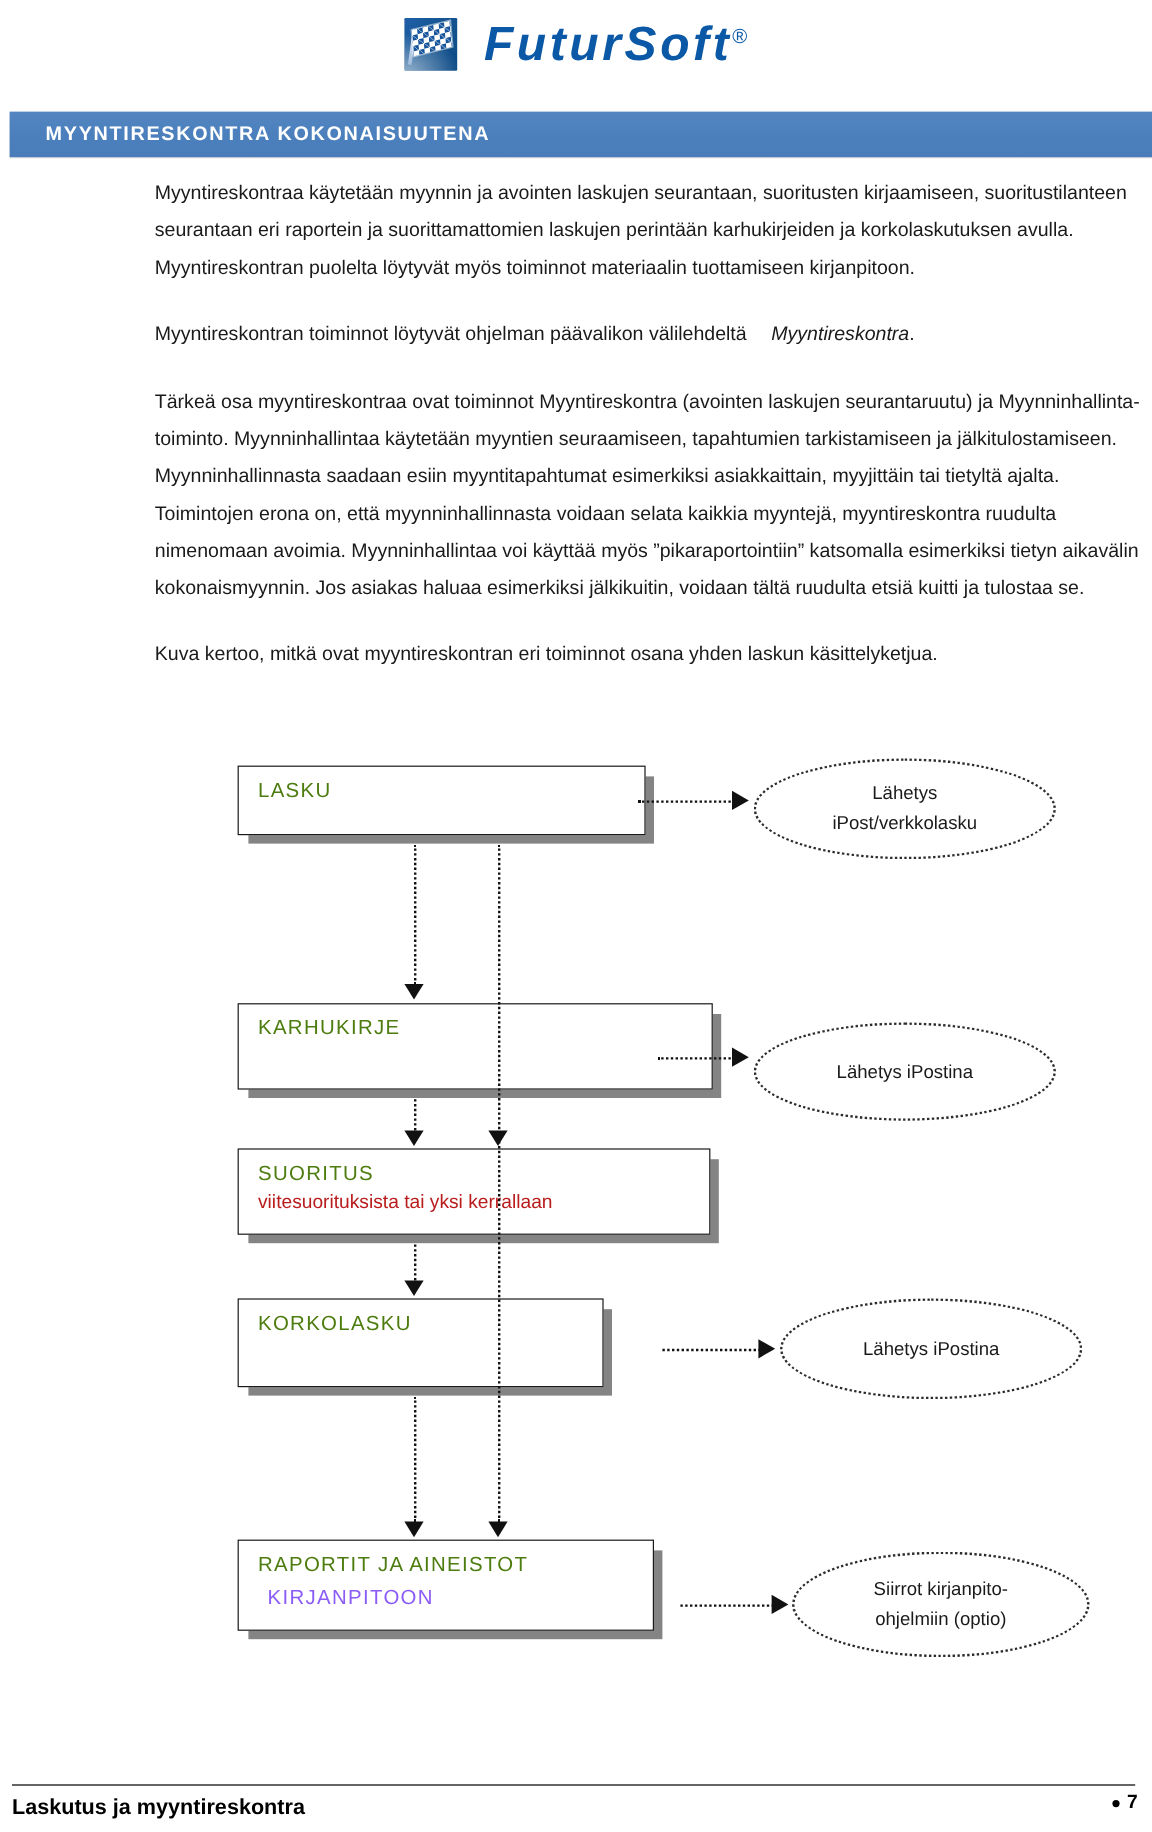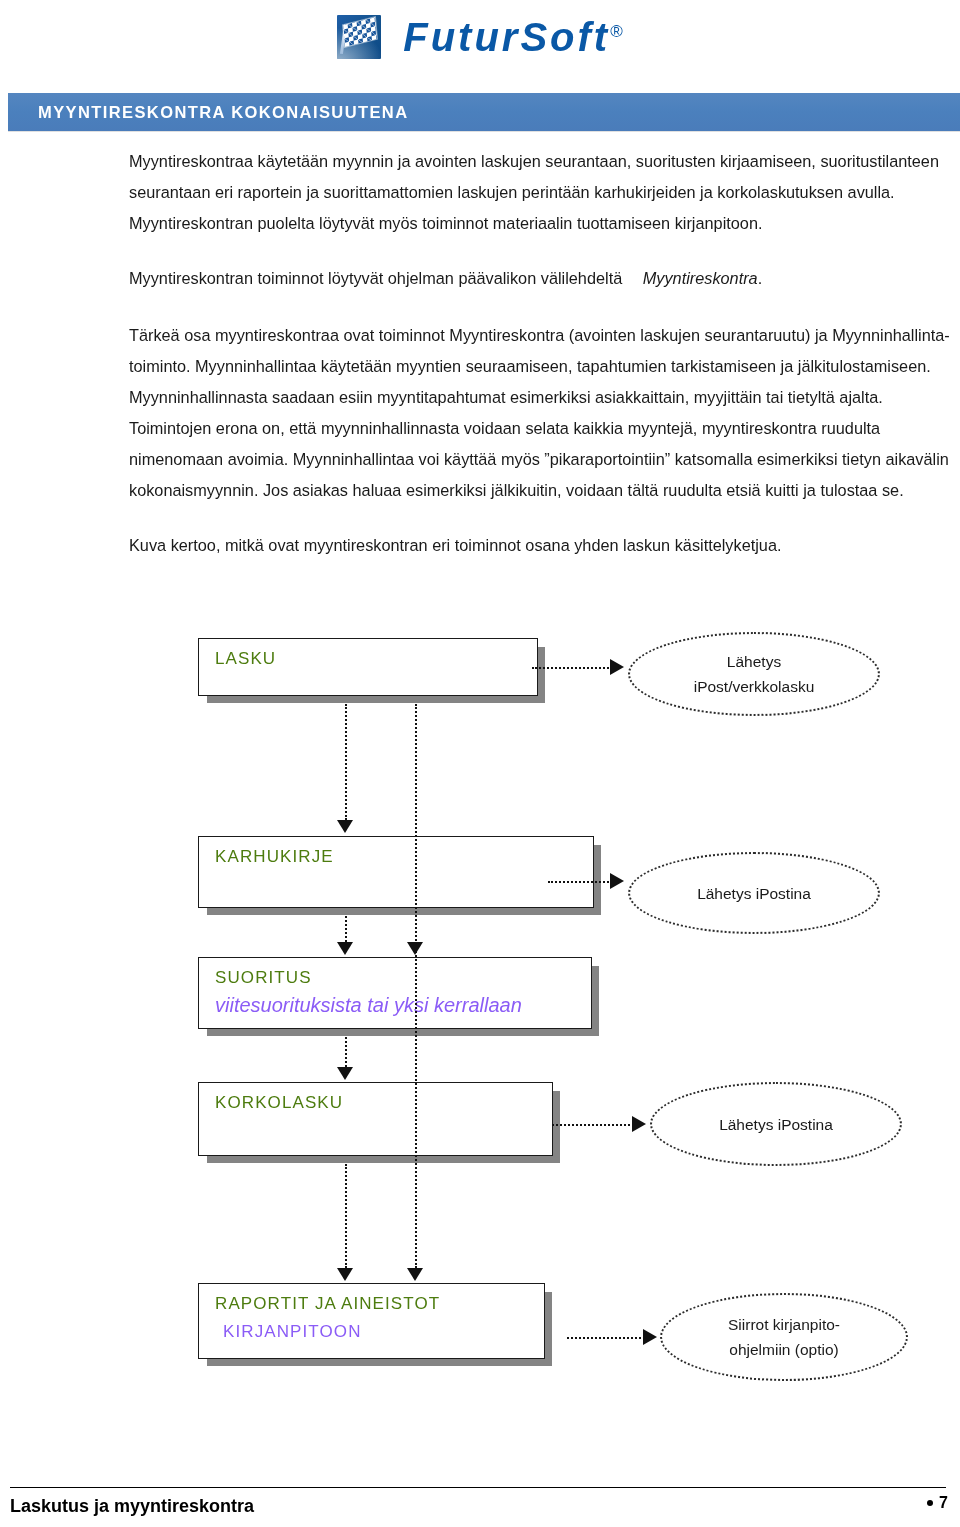--- a/index.html
+++ b/index.html
@@ -85,21 +85,21 @@
   .node .shadow{
     position:absolute;left:8px;top:8px;width:100%;height:100%;
     background:#848484;z-index:-1;
   }
   .node-title{
     position:absolute;left:16px;top:10px;
     color:#4d7c0f;font-size:17px;letter-spacing:1.1px;white-space:nowrap;
   }
   .node-sub{
     position:absolute;left:16px;
-    color:#8b5cf6;font-size:20px;white-space:nowrap;font-style:italic;
+    color:#b91c1c;font-size:16px;white-space:nowrap;
   }
   .node-title2{
     position:absolute;left:24px;
     color:#8b5cf6;font-size:17px;letter-spacing:1.1px;white-space:nowrap;
   }
 
   .oval{
     position:absolute;border:2px dotted #2b2b2b;border-radius:50%;
     box-sizing:border-box;display:flex;align-items:center;justify-content:center;
     text-align:center;font-size:15.5px;line-height:25px;color:#1a1a1a;
@@ -177,21 +177,21 @@
     <div class="shadow"></div>
     <div class="node-title">KARHUKIRJE</div>
   </div>
 
   <div class="node" style="left:198px;top:957px;width:394px;height:72px;">
     <div class="shadow"></div>
     <div class="node-title">SUORITUS</div>
     <div class="node-sub" style="top:36px;">viitesuorituksista tai yksi kerrallaan</div>
   </div>
 
-  <div class="node" style="left:198px;top:1082px;width:355px;height:74px;">
+  <div class="node" style="left:198px;top:1082px;width:305px;height:74px;">
     <div class="shadow"></div>
     <div class="node-title">KORKOLASKU</div>
   </div>
 
   <div class="node" style="left:198px;top:1283px;width:347px;height:76px;">
     <div class="shadow"></div>
     <div class="node-title">RAPORTIT JA AINEISTOT</div>
     <div class="node-title2" style="top:38px;">KIRJANPITOON</div>
   </div>
 

